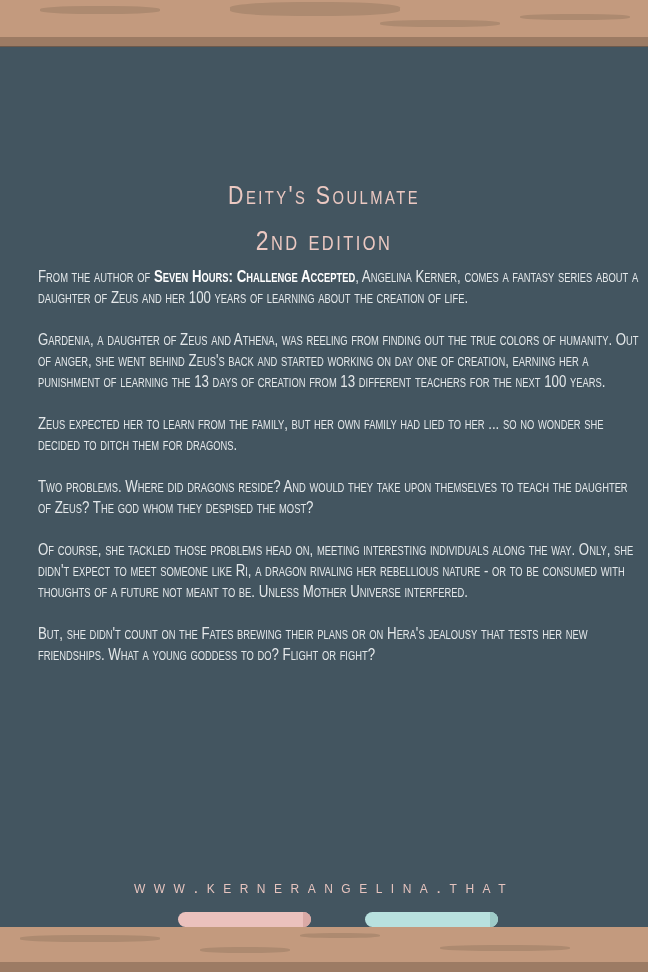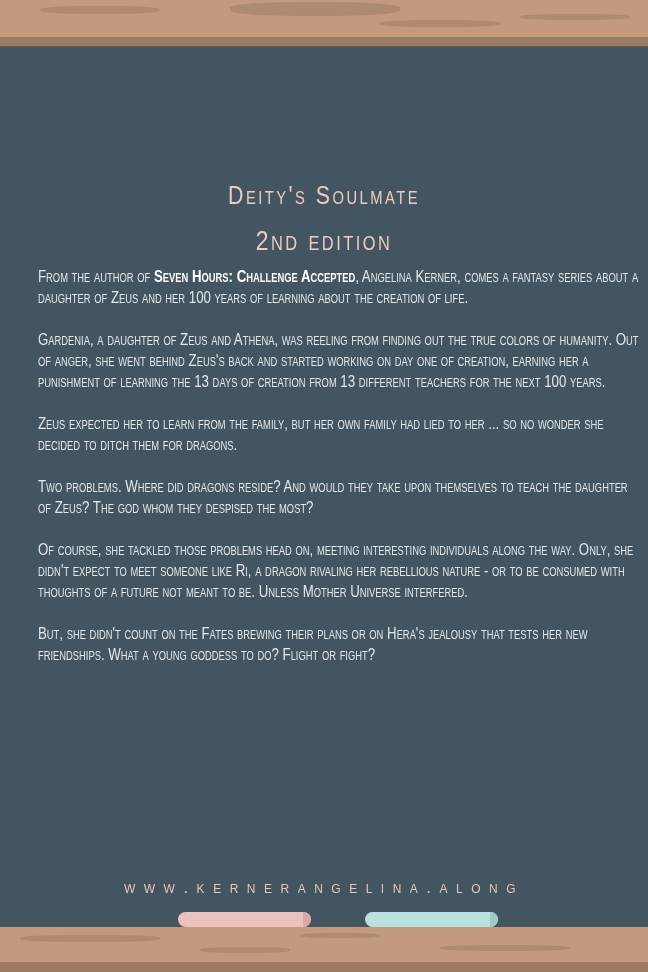--- a/index.html
+++ b/index.html
@@ -42,21 +42,21 @@
 
 <div class="body">
   <p><span>From the author of </span><b>Seven Hours: Challenge Accepted</b><span>, Angelina Kerner, comes a fantasy series about a daughter of Zeus and her 100  years of learning about the creation of life.</span></p>
   <p>Gardenia, a daughter of Zeus and Athena, was reeling from finding out the true colors of humanity. Out of anger, she went behind Zeus's back and started working on day one of creation, earning her a punishment of learning the 13 days of creation from 13 different teachers for the next 100 years.</p>
   <p>Zeus expected her to learn from the family, but her own family had lied to her ... so no wonder she decided to ditch them for dragons.</p>
   <p>Two problems. Where did dragons reside?  And would they take upon themselves to teach the daughter of Zeus? The god whom they despised the most?</p>
   <p>Of course, she tackled those problems head on, meeting interesting individuals along the way. Only, she didn't expect to meet someone like Ri, a dragon rivaling her rebellious nature - or to be consumed with thoughts of a future not meant to be. Unless Mother Universe interfered.</p>
   <p>But, she didn't count on the Fates brewing their plans or on Hera's jealousy that tests her new friendships. What a young goddess to do? Flight or fight?</p>
 </div>
 
-<div class="url">www.kernerangelina.along</div>
+<div class="url">www.kernerangelina.that</div>
 
 <div class="chalk pink">
     <div class="chalk-end"></div>
   </div>
 <div class="chalk teal">
     <div class="chalk-end"></div>
   </div>
 
 <div class="frame-bottom">
   <div class="grain" style="left:20px;top:8px;width:140px;height:7px;"></div>

